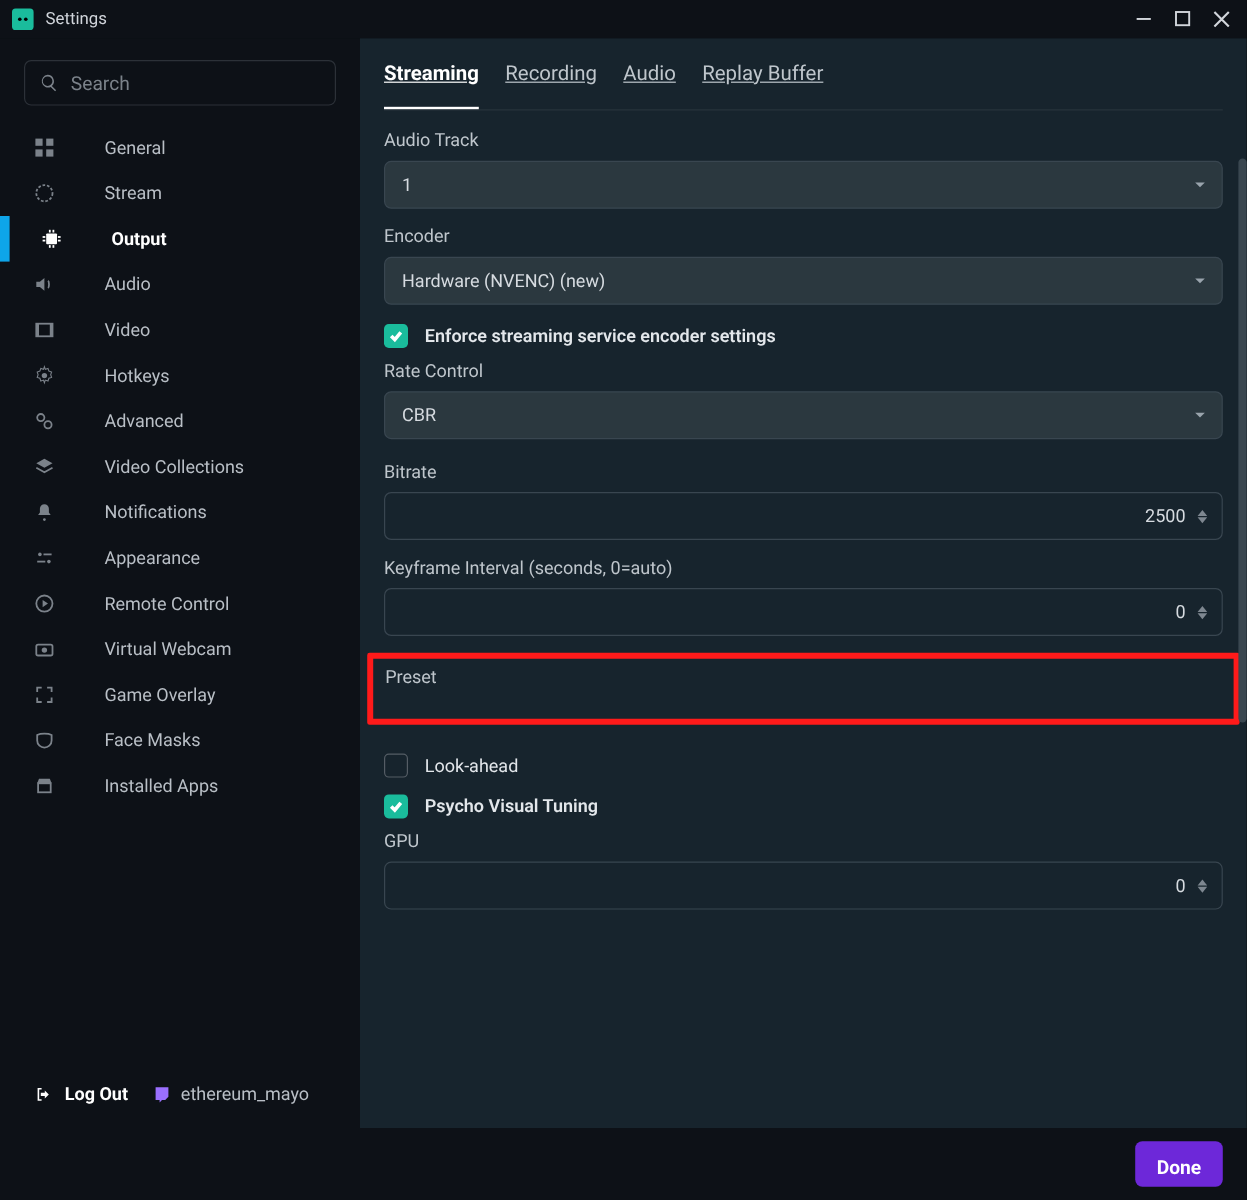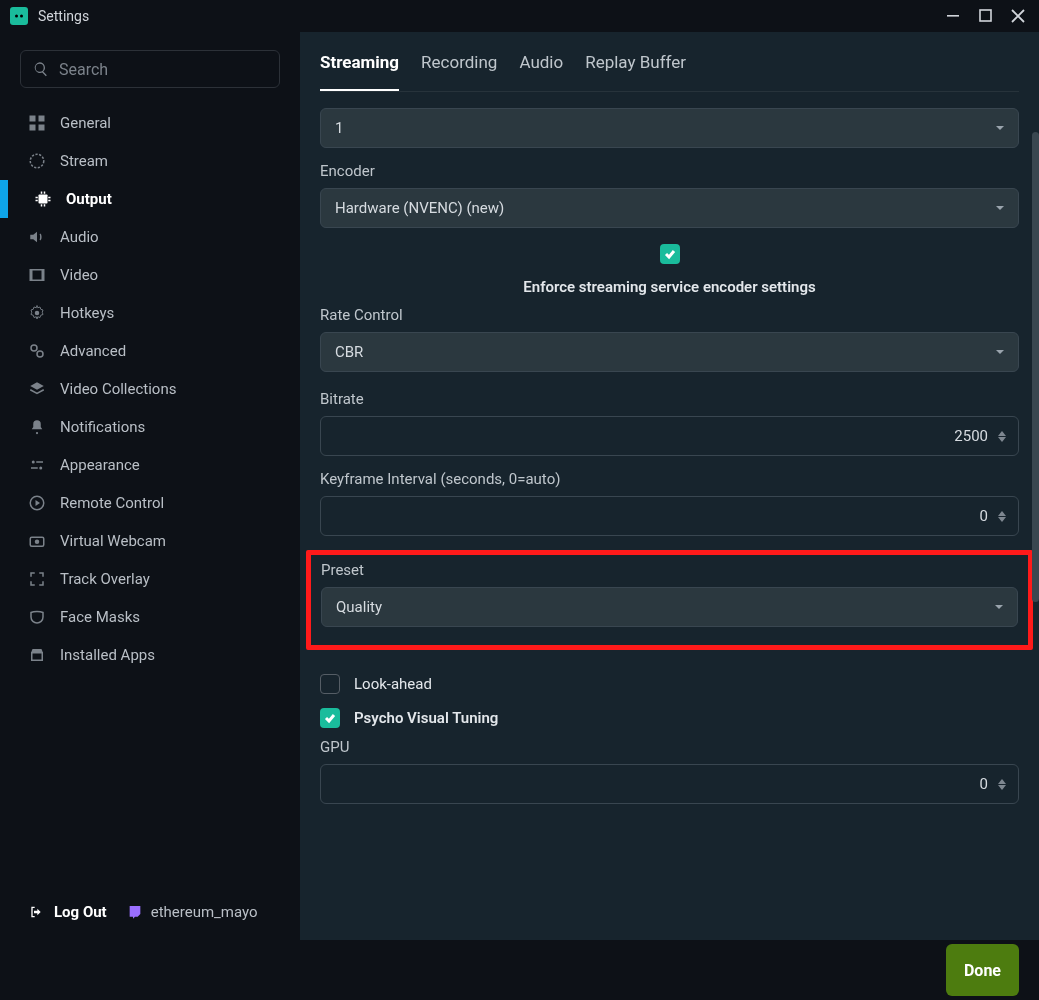--- a/index.html
+++ b/index.html
@@ -12,34 +12,34 @@
   .win-controls { display:flex; gap: 18px; align-items:center; margin-right:4px; }
   .win-controls span { width:14px;height:14px; display:inline-flex;align-items:center;justify-content:center; color:#d1d5db; }
   .body-area { flex:1; display:flex; min-height:0; }
   .sidebar { width: 300px; background:#0d1117; display:flex; flex-direction:column; padding-top:18px; border-right: none;}
   .search-wrap { padding: 0 20px 16px 20px; }
   .search { display:flex; align-items:center; height:38px; border:1px solid #2c3138; border-radius:6px; padding:0 12px; background:#0d1117;}
   .search svg { width:16px;height:16px; fill:#7b828a; margin-right:10px; }
   .search input { flex:1; background:transparent; border:none; outline:none; color:#d1d5db; font-size:16px;}
   .search input::placeholder { color:#7b828a; }
   .nav { flex:1; overflow-y:auto; }
-  .nav-item { display:flex; align-items:center; height:38px; padding: 0 20px 0 28px; font-size:15px; cursor:pointer; }
+  .nav-item { display:flex; align-items:center; height:38px; padding: 0 20px 0 28px; font-size:15px; cursor:pointer;gap:27px; }
   .nav-item .nav-icon { width:18px; height:18px; margin-right:14px; display:inline-flex;align-items:center;justify-content:center; color:#7b828a; fill:#7b828a;}
   .nav-item .nav-label { color:#b9bfc6; }
   .nav-item.active { border-left: 8px solid #0ea5e9; padding-left:26px;}
   .nav-item.active .nav-label { color:#fff; font-weight:700; }
   .nav-item.active .nav-icon { color:#fff; fill:#fff; }
   .sidebar-footer { height:56px; border-top: none; display:flex; align-items:center; padding: 0 0 0 28px; font-size:15px; gap: 20px;}
   .sidebar-footer-shadow { position:relative; }
   .sidebar-footer-shadow::before { content:""; position:absolute; left:0; right:0; top:-28px; height:28px; background:linear-gradient(to bottom, rgba(13,17,23,0), rgba(13,17,23,0.9)); }
   .logout { display:flex; align-items:center; gap:10px; font-weight:700; color:#fff; cursor:pointer;}
   .user { display:flex; align-items:center; gap:8px; color:#b9bfc6; cursor:pointer;}
   .main { flex:1; background:#17242d; display:flex; flex-direction:column; position:relative; padding: 0; min-width:0;}
   .tabs-row { display:flex; align-items:center; height:60px; border-bottom: 1px solid rgba(255,255,255,0.07); margin: 0 20px 0 20px; padding-top: 18px;}
-  .tab { font-size:17px; color:#bfc6cc; padding: 0 0 18px 0; margin-right: 22px; cursor:pointer; position:relative;}
+  .tab { font-size:17px; color:#bfc6cc; padding: 0 0 18px 0; margin-right: 22px; cursor:pointer; position:relative;text-decoration:underline;}
   .tab.active { color:#fff; font-weight:700; }
   .tab.active::after { content:""; position:absolute; left:0; right:0; bottom:-1px; height:2px; background:#fff;}
   .content { flex:1; overflow-y:auto; padding: 16px 20px 0 20px; }
   .field { margin-bottom: 14px; }
   .field-label { font-size:15px; color:#bfc6cc; margin-bottom: 8px; display:block;}
   .select { position:relative; height:40px; background:#2b383f; border:1px solid #394650; border-radius:6px; display:flex; align-items:center; padding: 0 14px; cursor:pointer;}
   .select .value { font-size:15px; color:#d6dbe0; }
   .select .caret { position:absolute; right:12px; top:50%; transform:translateY(-50%); }
   .select .caret svg { width:12px;height:12px; fill:#9aa4ad; }
   .numinput { position:relative; height:40px; background:transparent; border:1px solid #394650; border-radius:6px; display:flex; align-items:center; padding: 0 30px 0 14px; justify-content: flex-end;}
@@ -48,21 +48,21 @@
   .spinner span { width:0;height:0; }
   .spinner .up { border-left:4px solid transparent; border-right:4px solid transparent; border-bottom:5px solid #7e8790; }
   .spinner .dn { border-left:4px solid transparent; border-right:4px solid transparent; border-top:5px solid #7e8790; }
   .checkbox-row { display:flex; align-items:center; gap:14px; margin: 10px 0 10px 0;}
   .checkbox { width:20px;height:20px; border-radius:4px; background:#1abc9c; display:inline-flex; align-items:center; justify-content:center; flex:none;}
   .checkbox.unchecked { background:transparent; border:1.5px solid #555d65; }
   .checkbox svg { width:12px;height:12px; stroke:#fff; stroke-width:3; fill:none;}
   .checkbox-label { font-size:15px; color:#e3e7eb; font-weight:600;}
   .highlight-box { border:5px solid #ff1a1a; border-radius:2px; padding: 6px 10px 18px 10px; margin: 0 -14px 4px -14px;}
   .done-row { height:60px; display:flex; justify-content:flex-end; align-items:center; padding-right: 20px; background:#0d1117;}
-  .done-btn { background:#4d7c0f; color:#fff; font-size:16px; font-weight:700; border:none; border-radius:6px; height:52px; padding: 12px 18px; cursor:pointer;}
+  .done-btn { background:#6d28d9; color:#fff; font-size:16px; font-weight:700; border:none; border-radius:6px; height:38px; padding: 12px 18px; cursor:pointer;}
   .scroll-indicator { position:absolute; right:0; top:70px; bottom:0; width:7px; }
   .scroll-thumb { position:absolute; right:0; width:7px; background:#3a4750; border-radius:4px;}
 
   
   svg { display:block; }
 </style>
 </head>
 <body>
 
 <div class="window">
@@ -227,21 +227,21 @@
               </svg>
             </span>
           <span class="nav-label">Virtual Webcam</span>
         </div>
         <div class="nav-item">
           <span class="nav-icon">
               <svg viewBox="0 0 24 24" width="18" height="18" fill="none" stroke="#7b828a" stroke-width="2">
                 <path d="M4 9V4h5M20 9V4h-5M4 15v5h5M20 15v5h-5"></path>
               </svg>
             </span>
-          <span class="nav-label">Track Overlay</span>
+          <span class="nav-label">Game Overlay</span>
         </div>
         <div class="nav-item">
           <span class="nav-icon">
               <svg viewBox="0 0 24 24" width="18" height="18">
                 <path d="M4 6c4-2 12-2 16 0v6c0 5-4 8-8 8s-8-3-8-8z" fill="none" stroke="#7b828a" stroke-width="2"></path>
               </svg>
             </span>
           <span class="nav-label">Face Masks</span>
         </div>
         <div class="nav-item">
@@ -279,20 +279,21 @@
       <div class="tabs-row">
         <div class="tab active">Streaming</div>
         <div class="tab">Recording</div>
         <div class="tab">Audio</div>
         <div class="tab">Replay Buffer</div>
       </div>
 
       <div class="content">
 
         <div class="field">
+          <span class="field-label">Audio Track</span>
           <div class="select">
             <span class="value">1</span>
             <span class="caret">
                 <svg viewBox="0 0 12 12">
                   <path d="M2 4l4 4 4-4z"></path>
                 </svg>
               </span>
           </div>
         </div>
 
@@ -301,21 +302,21 @@
           <div class="select">
             <span class="value">Hardware (NVENC) (new)</span>
             <span class="caret">
                 <svg viewBox="0 0 12 12">
                   <path d="M2 4l4 4 4-4z"></path>
                 </svg>
               </span>
           </div>
         </div>
 
-        <div class="checkbox-row" style="margin-top:16px;flex-direction:column;">
+        <div class="checkbox-row" style="margin-top:16px;">
           <span class="checkbox">
               <svg viewBox="0 0 12 12">
                 <path d="M2 6l3 3 5-6"></path>
               </svg>
             </span>
           <span class="checkbox-label">Enforce streaming service encoder settings</span>
         </div>
 
         <div class="field">
           <span class="field-label">Rate Control</span>
@@ -347,28 +348,20 @@
             <div class="spinner">
                 <span class="up"></span>
                 <span class="dn"></span>
               </div>
           </div>
         </div>
 
         <div class="highlight-box">
           <div class="field" style="margin-bottom:0;">
             <span class="field-label">Preset</span>
-            <div class="select">
-              <span class="value">Quality</span>
-              <span class="caret">
-                  <svg viewBox="0 0 12 12">
-                    <path d="M2 4l4 4 4-4z"></path>
-                  </svg>
-                </span>
-            </div>
           </div>
         </div>
 
 
         <div class="checkbox-row" style="margin-top:24px;">
           <span class="checkbox unchecked"></span>
           <span class="checkbox-label" style="font-weight:400;">Look-ahead</span>
         </div>
 
         <div class="checkbox-row" style="margin-top:14px;">

